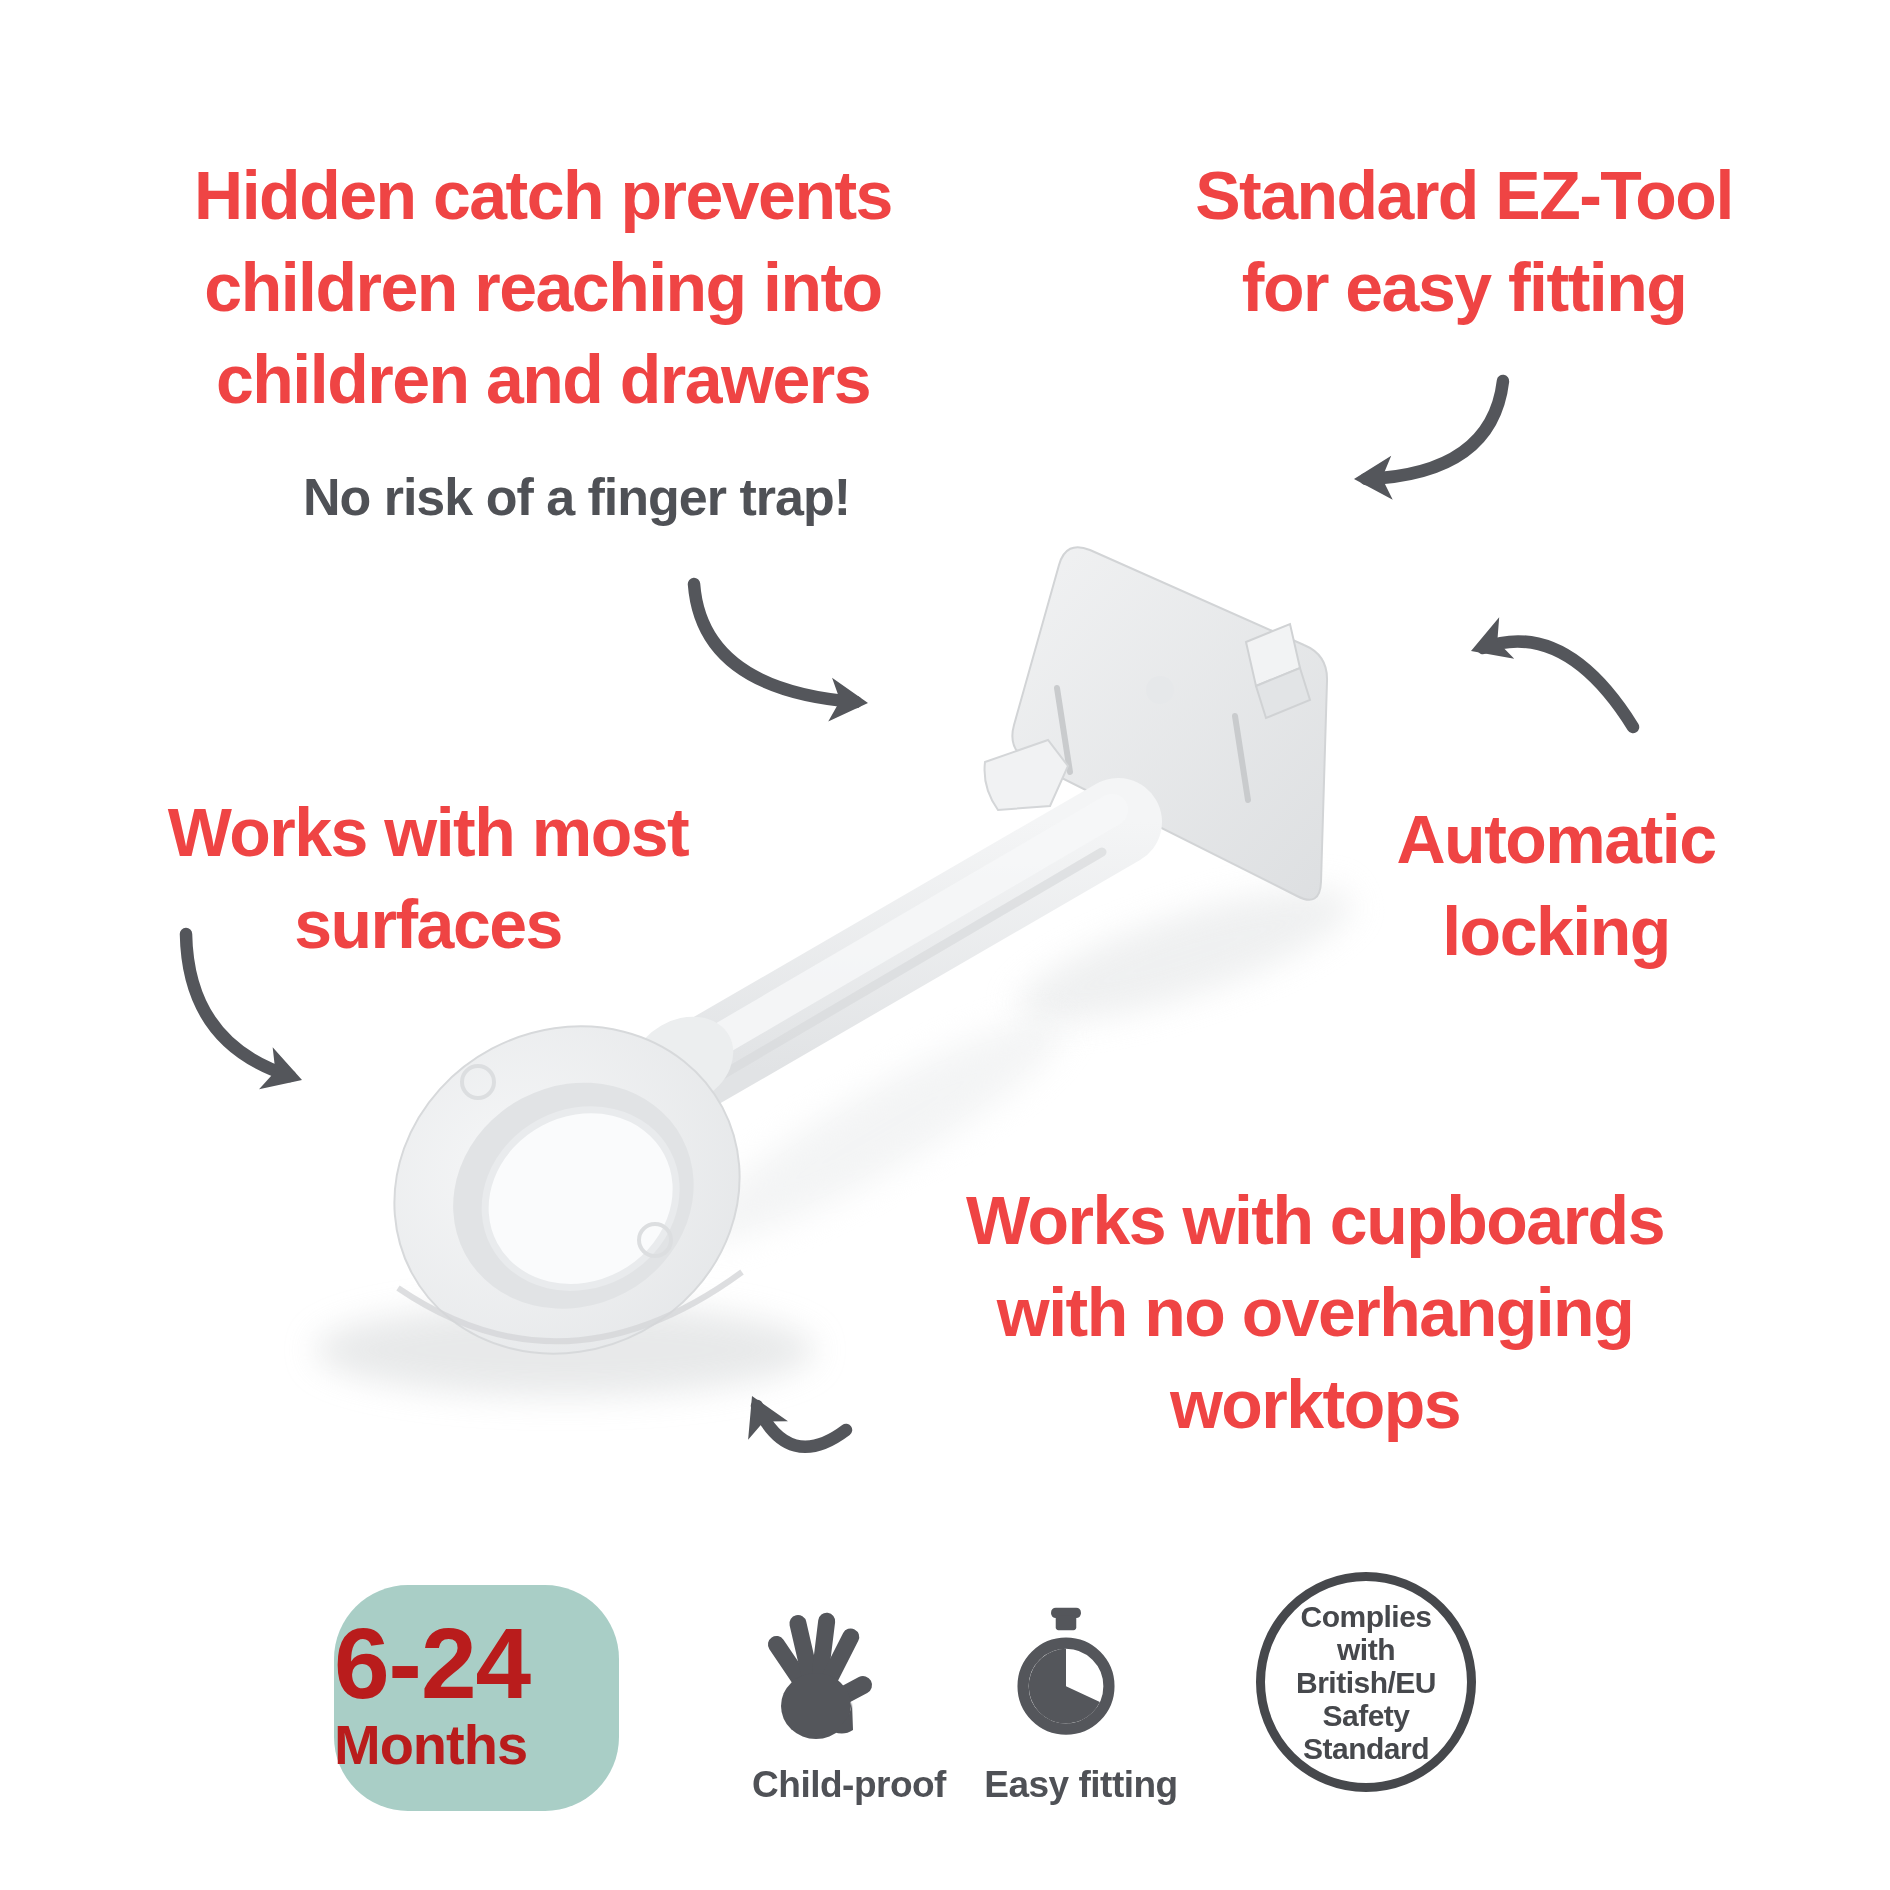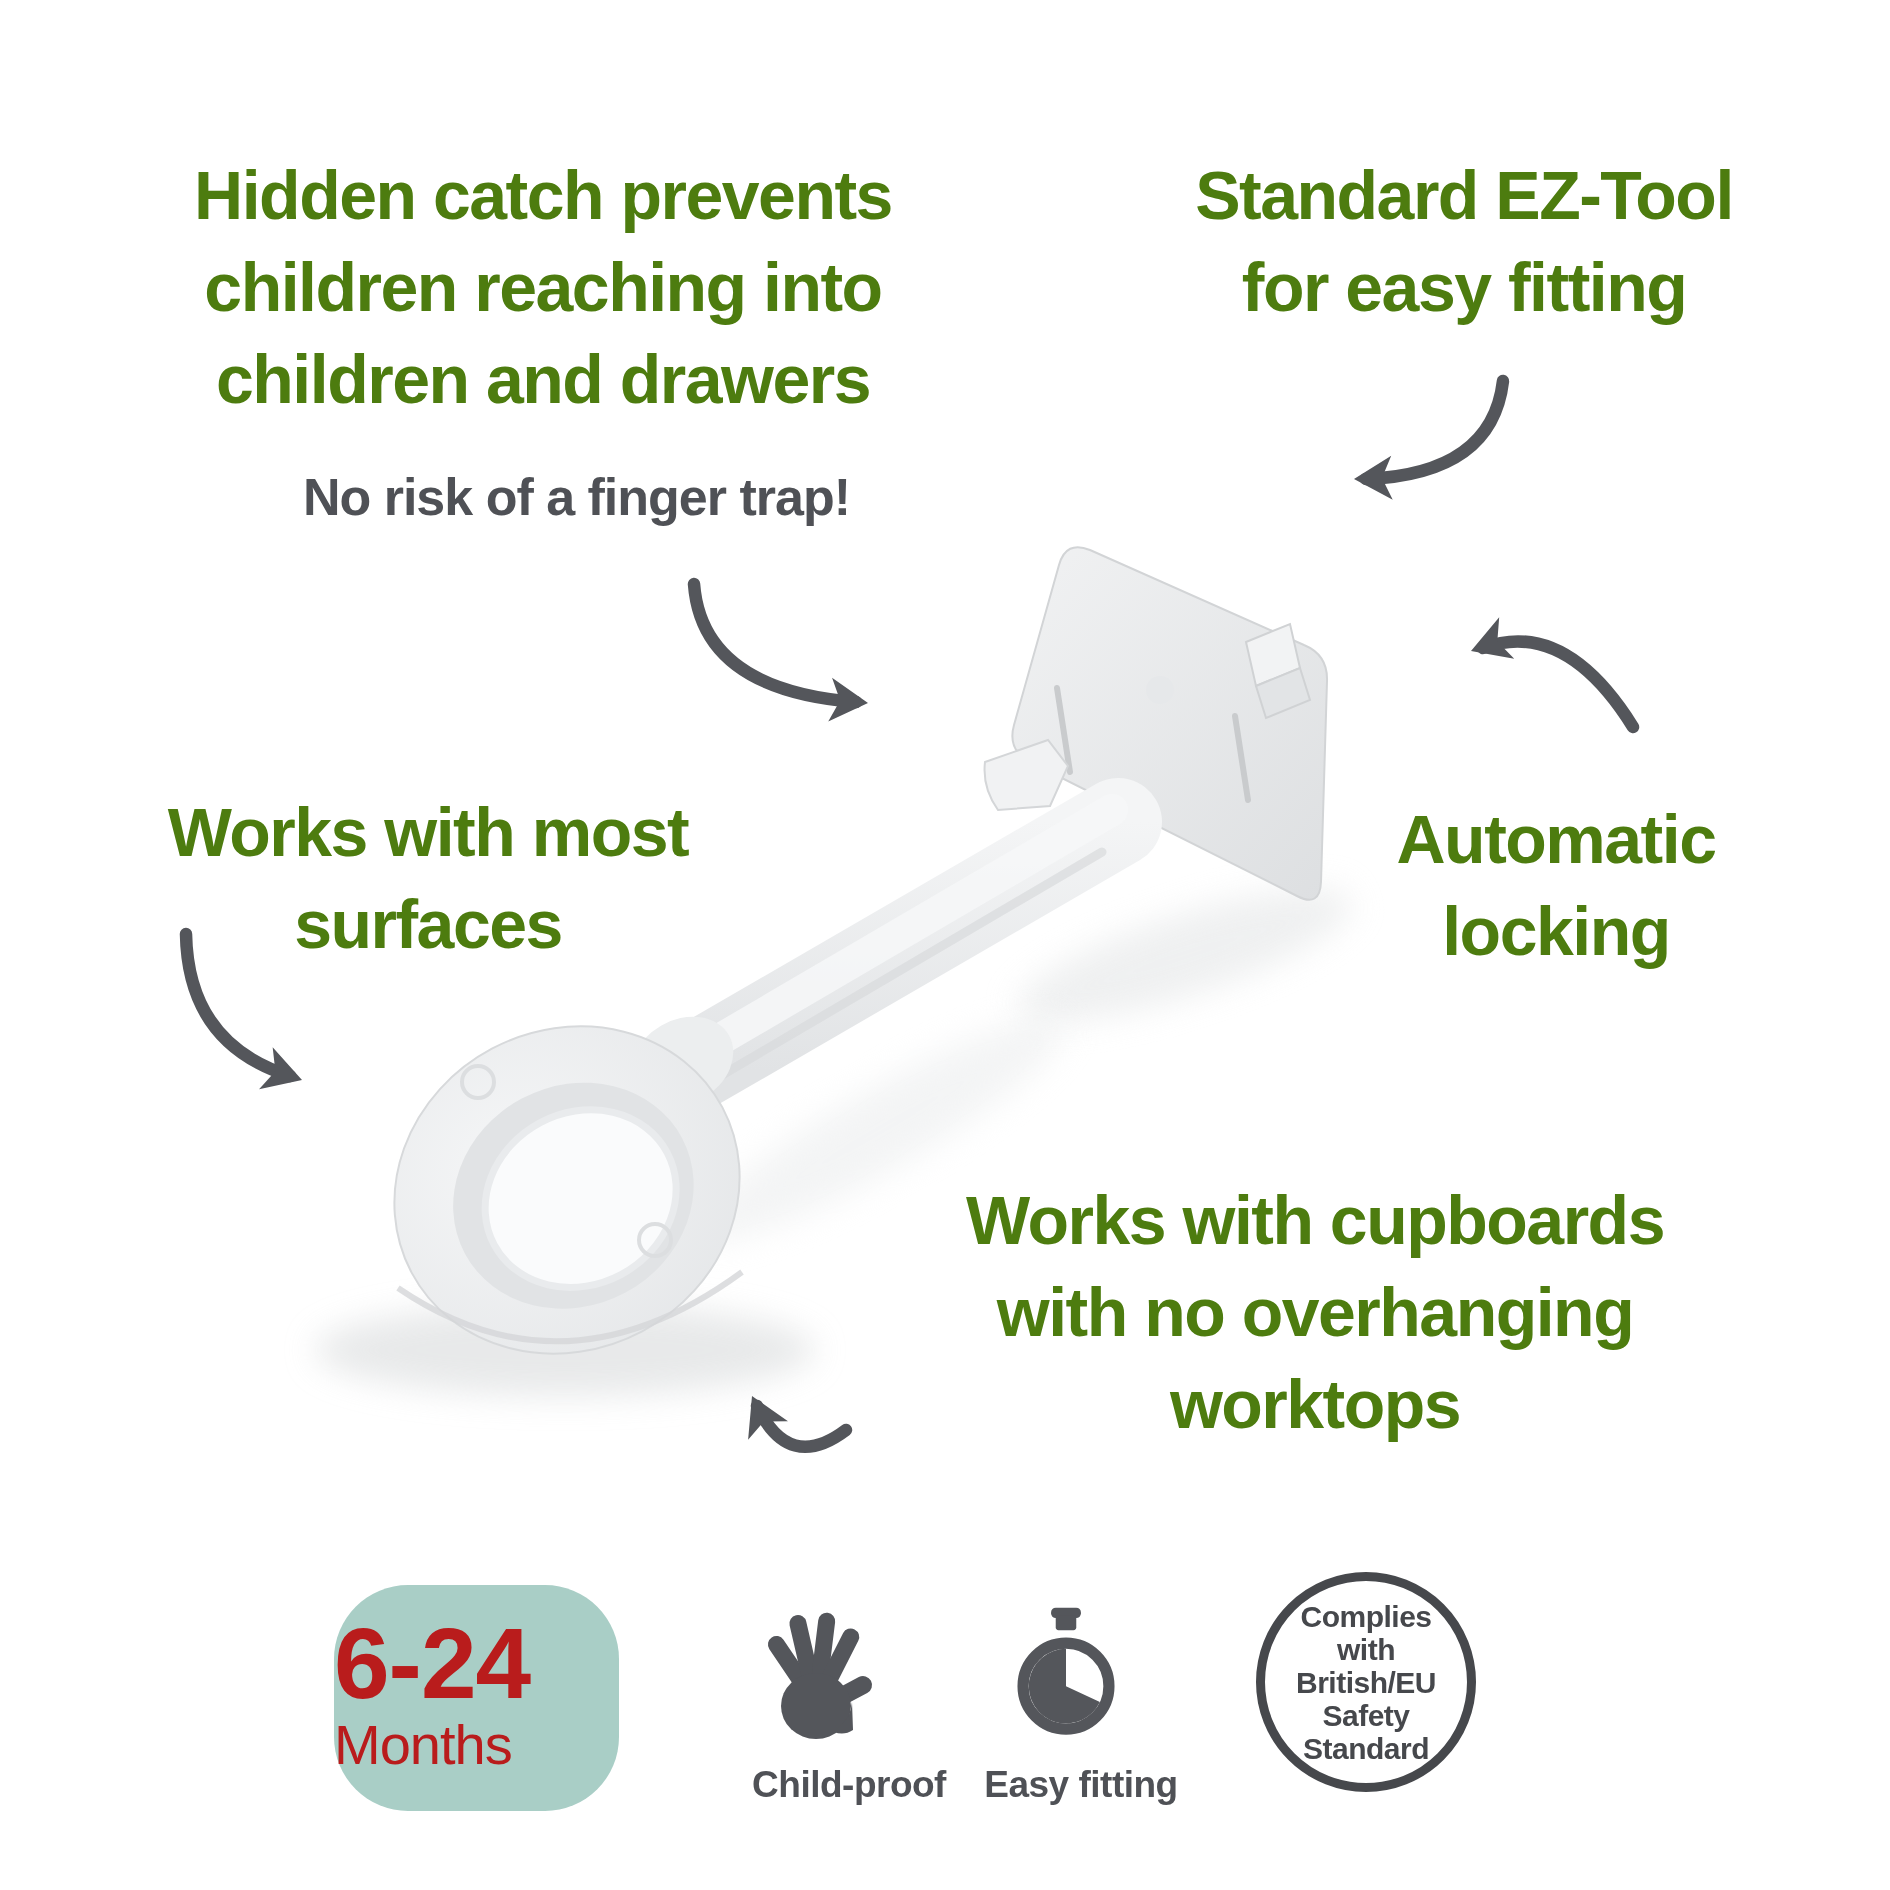--- a/index.html
+++ b/index.html
@@ -3,39 +3,39 @@
 <meta charset="utf-8">
 <style>
   html,body{margin:0;padding:0;background:#ffffff;}
   .canvas{
     position:relative;width:1890px;height:1890px;background:#ffffff;overflow:hidden;
     font-family:"Liberation Sans", sans-serif;color:#4f5156;
   }
   .art{position:absolute;left:0;top:0;width:1890px;height:1890px;}
   .h{
     position:absolute;font-weight:700;font-size:68px;line-height:92px;
-    text-align:center;letter-spacing:-1.5px;color:#4d7c0f;
+    text-align:center;letter-spacing:-1.5px;color:#ef4444;
   }
   .sub{
     position:absolute;font-weight:700;font-size:52px;line-height:70px;
     text-align:right;letter-spacing:-1px;color:#4f5156;
   }
   .b-hidden{left:93px;top:149px;width:900px;}
   .b-sub{left:250px;top:462px;width:600px;}
   .b-ez{left:1114px;top:149px;width:700px;}
   .b-surfaces{left:128px;top:786px;width:600px;}
   .b-auto{left:1256px;top:793px;width:600px;}
   .b-cup{left:915px;top:1174px;width:800px;}
 
   .age-badge{
     position:absolute;left:334px;top:1585px;width:285px;height:226px;
     background:#a9cec6;border-radius:74px;color:#b91c1c;
   }
   .age-range{font-weight:700;font-size:100px;line-height:104px;margin-top:26px;letter-spacing:-1px;}
-  .age-unit{font-weight:400;font-size:56px;line-height:60px;letter-spacing:-1px;}
+  .age-unit{font-weight:700;font-size:56px;line-height:60px;letter-spacing:-1px;}
 
   .icon-wrap{position:absolute;}
   .hand-wrap{left:756px;top:1608px;width:120px;height:136px;}
   .watch-wrap{left:1010px;top:1600px;width:112px;height:148px;}
 
   .badge-label{
     position:absolute;font-weight:700;font-size:37px;line-height:42px;
     text-align:center;color:#4f5156;letter-spacing:-0.5px;
   }
   .lbl-child{left:699px;top:1764px;width:300px;}

